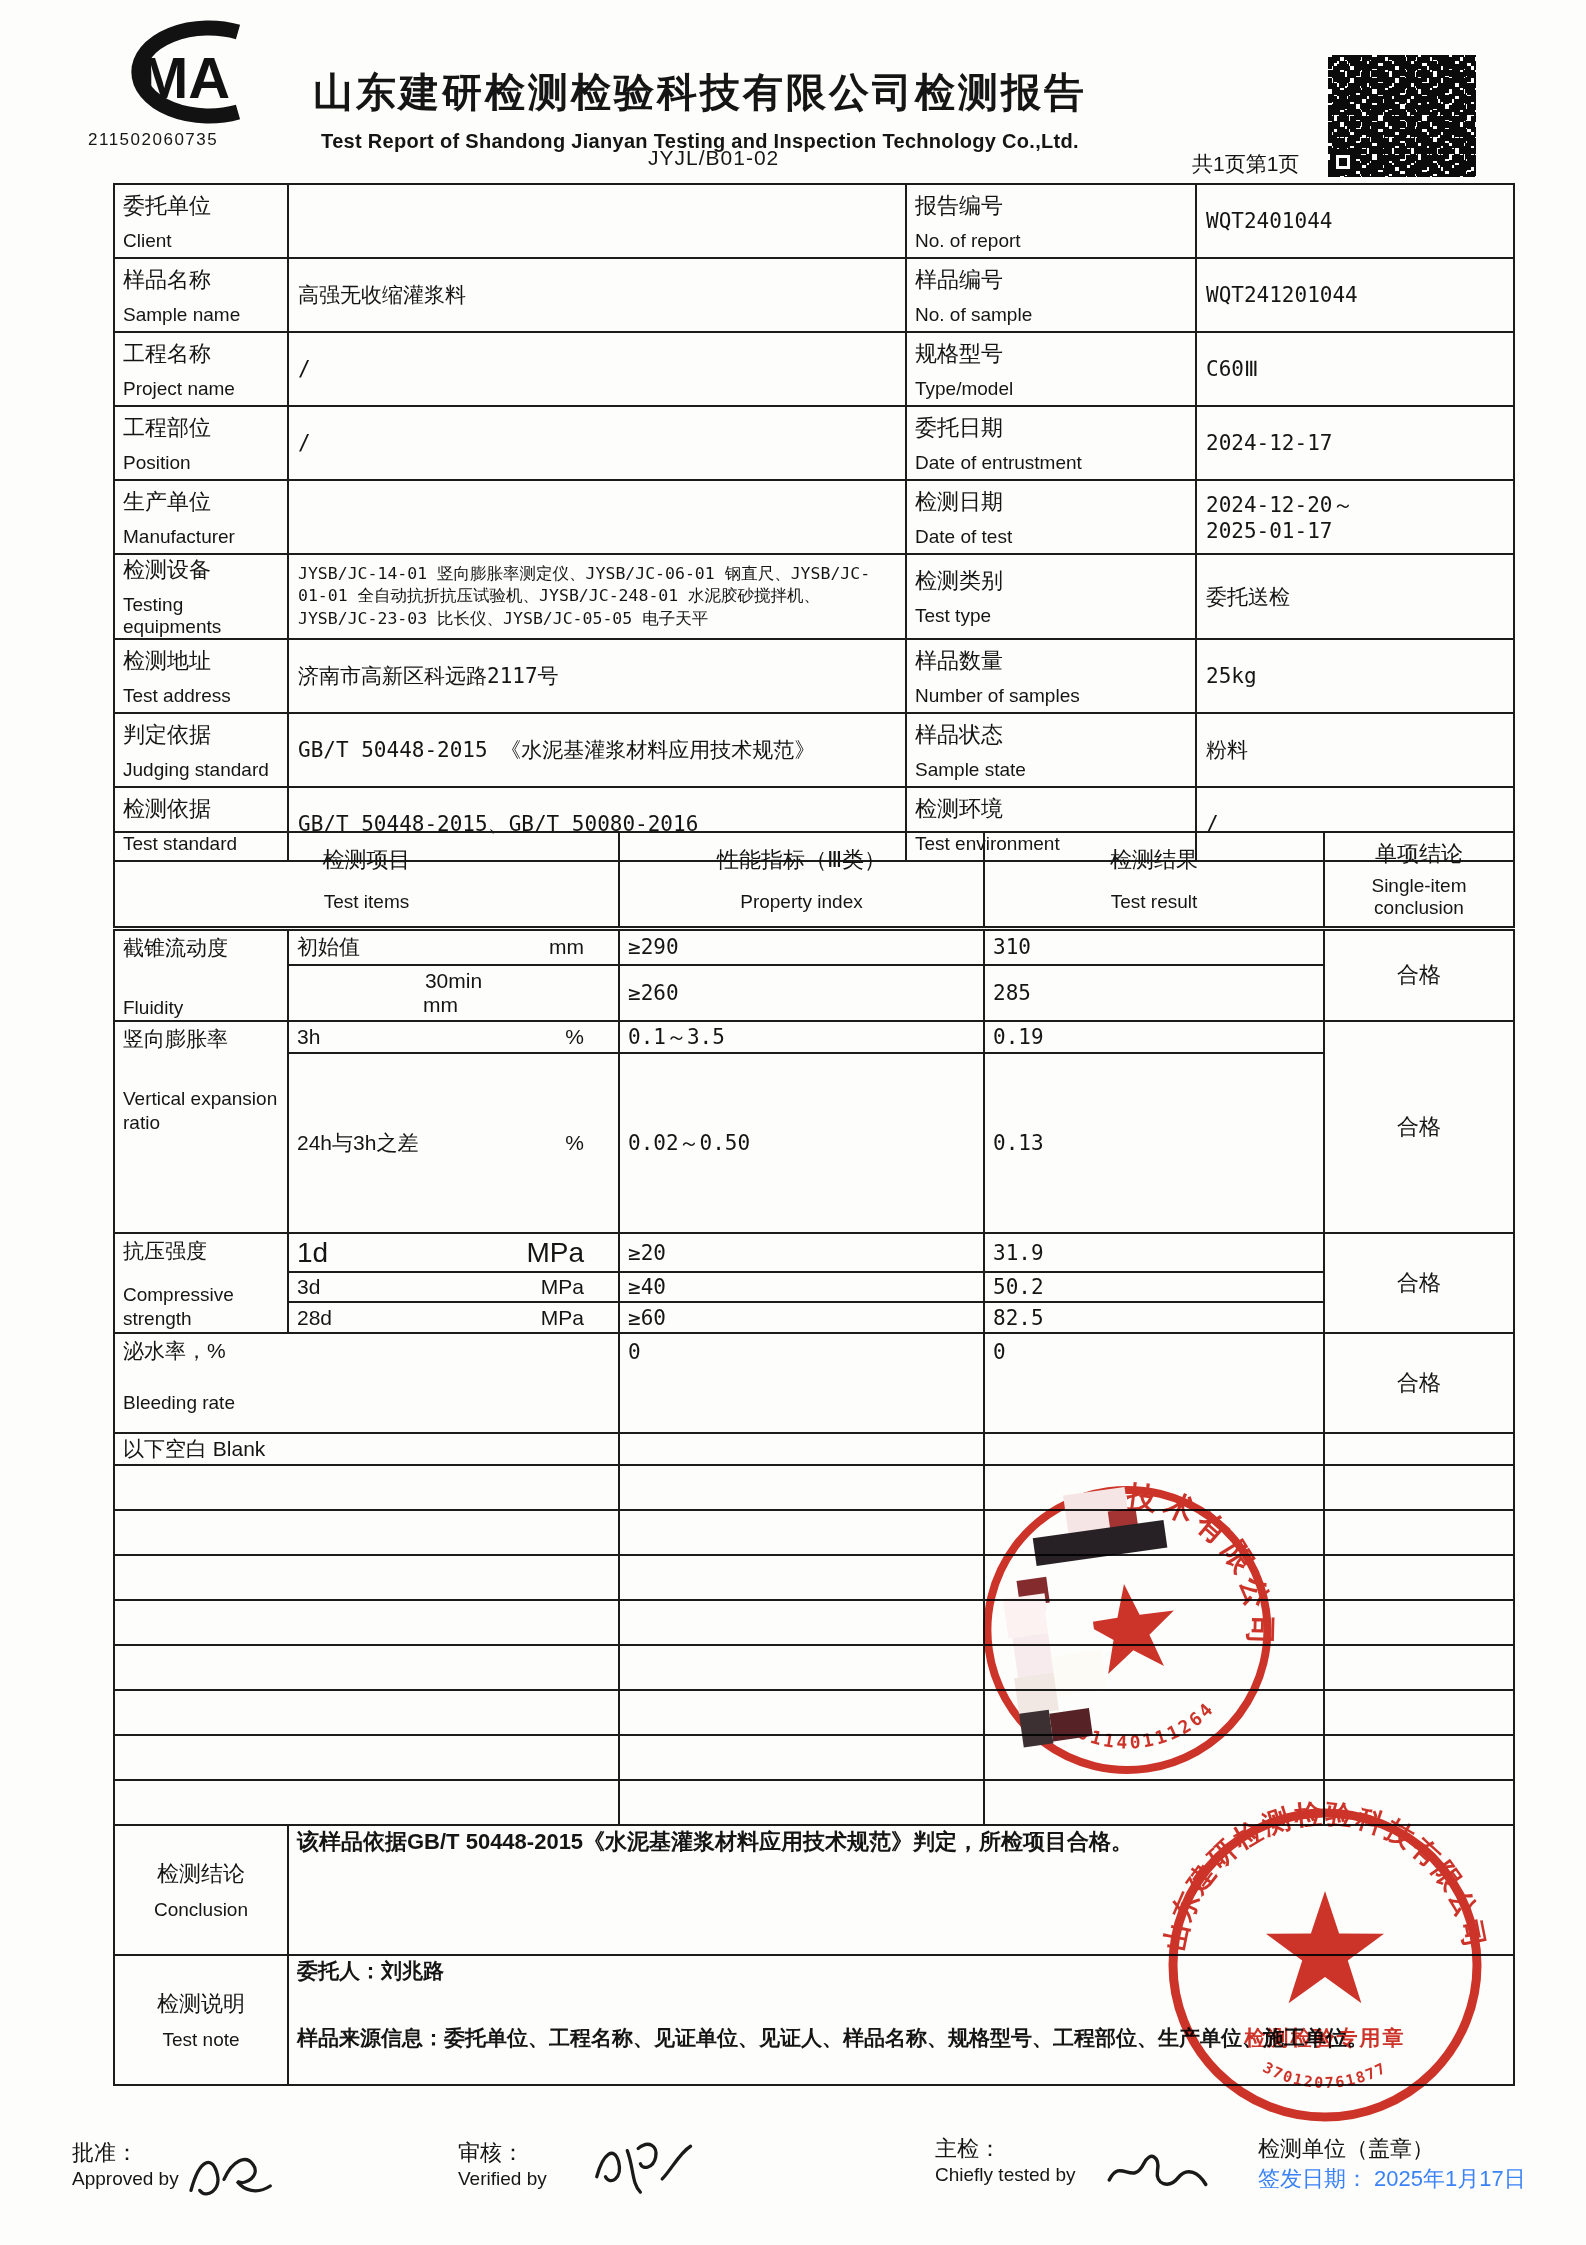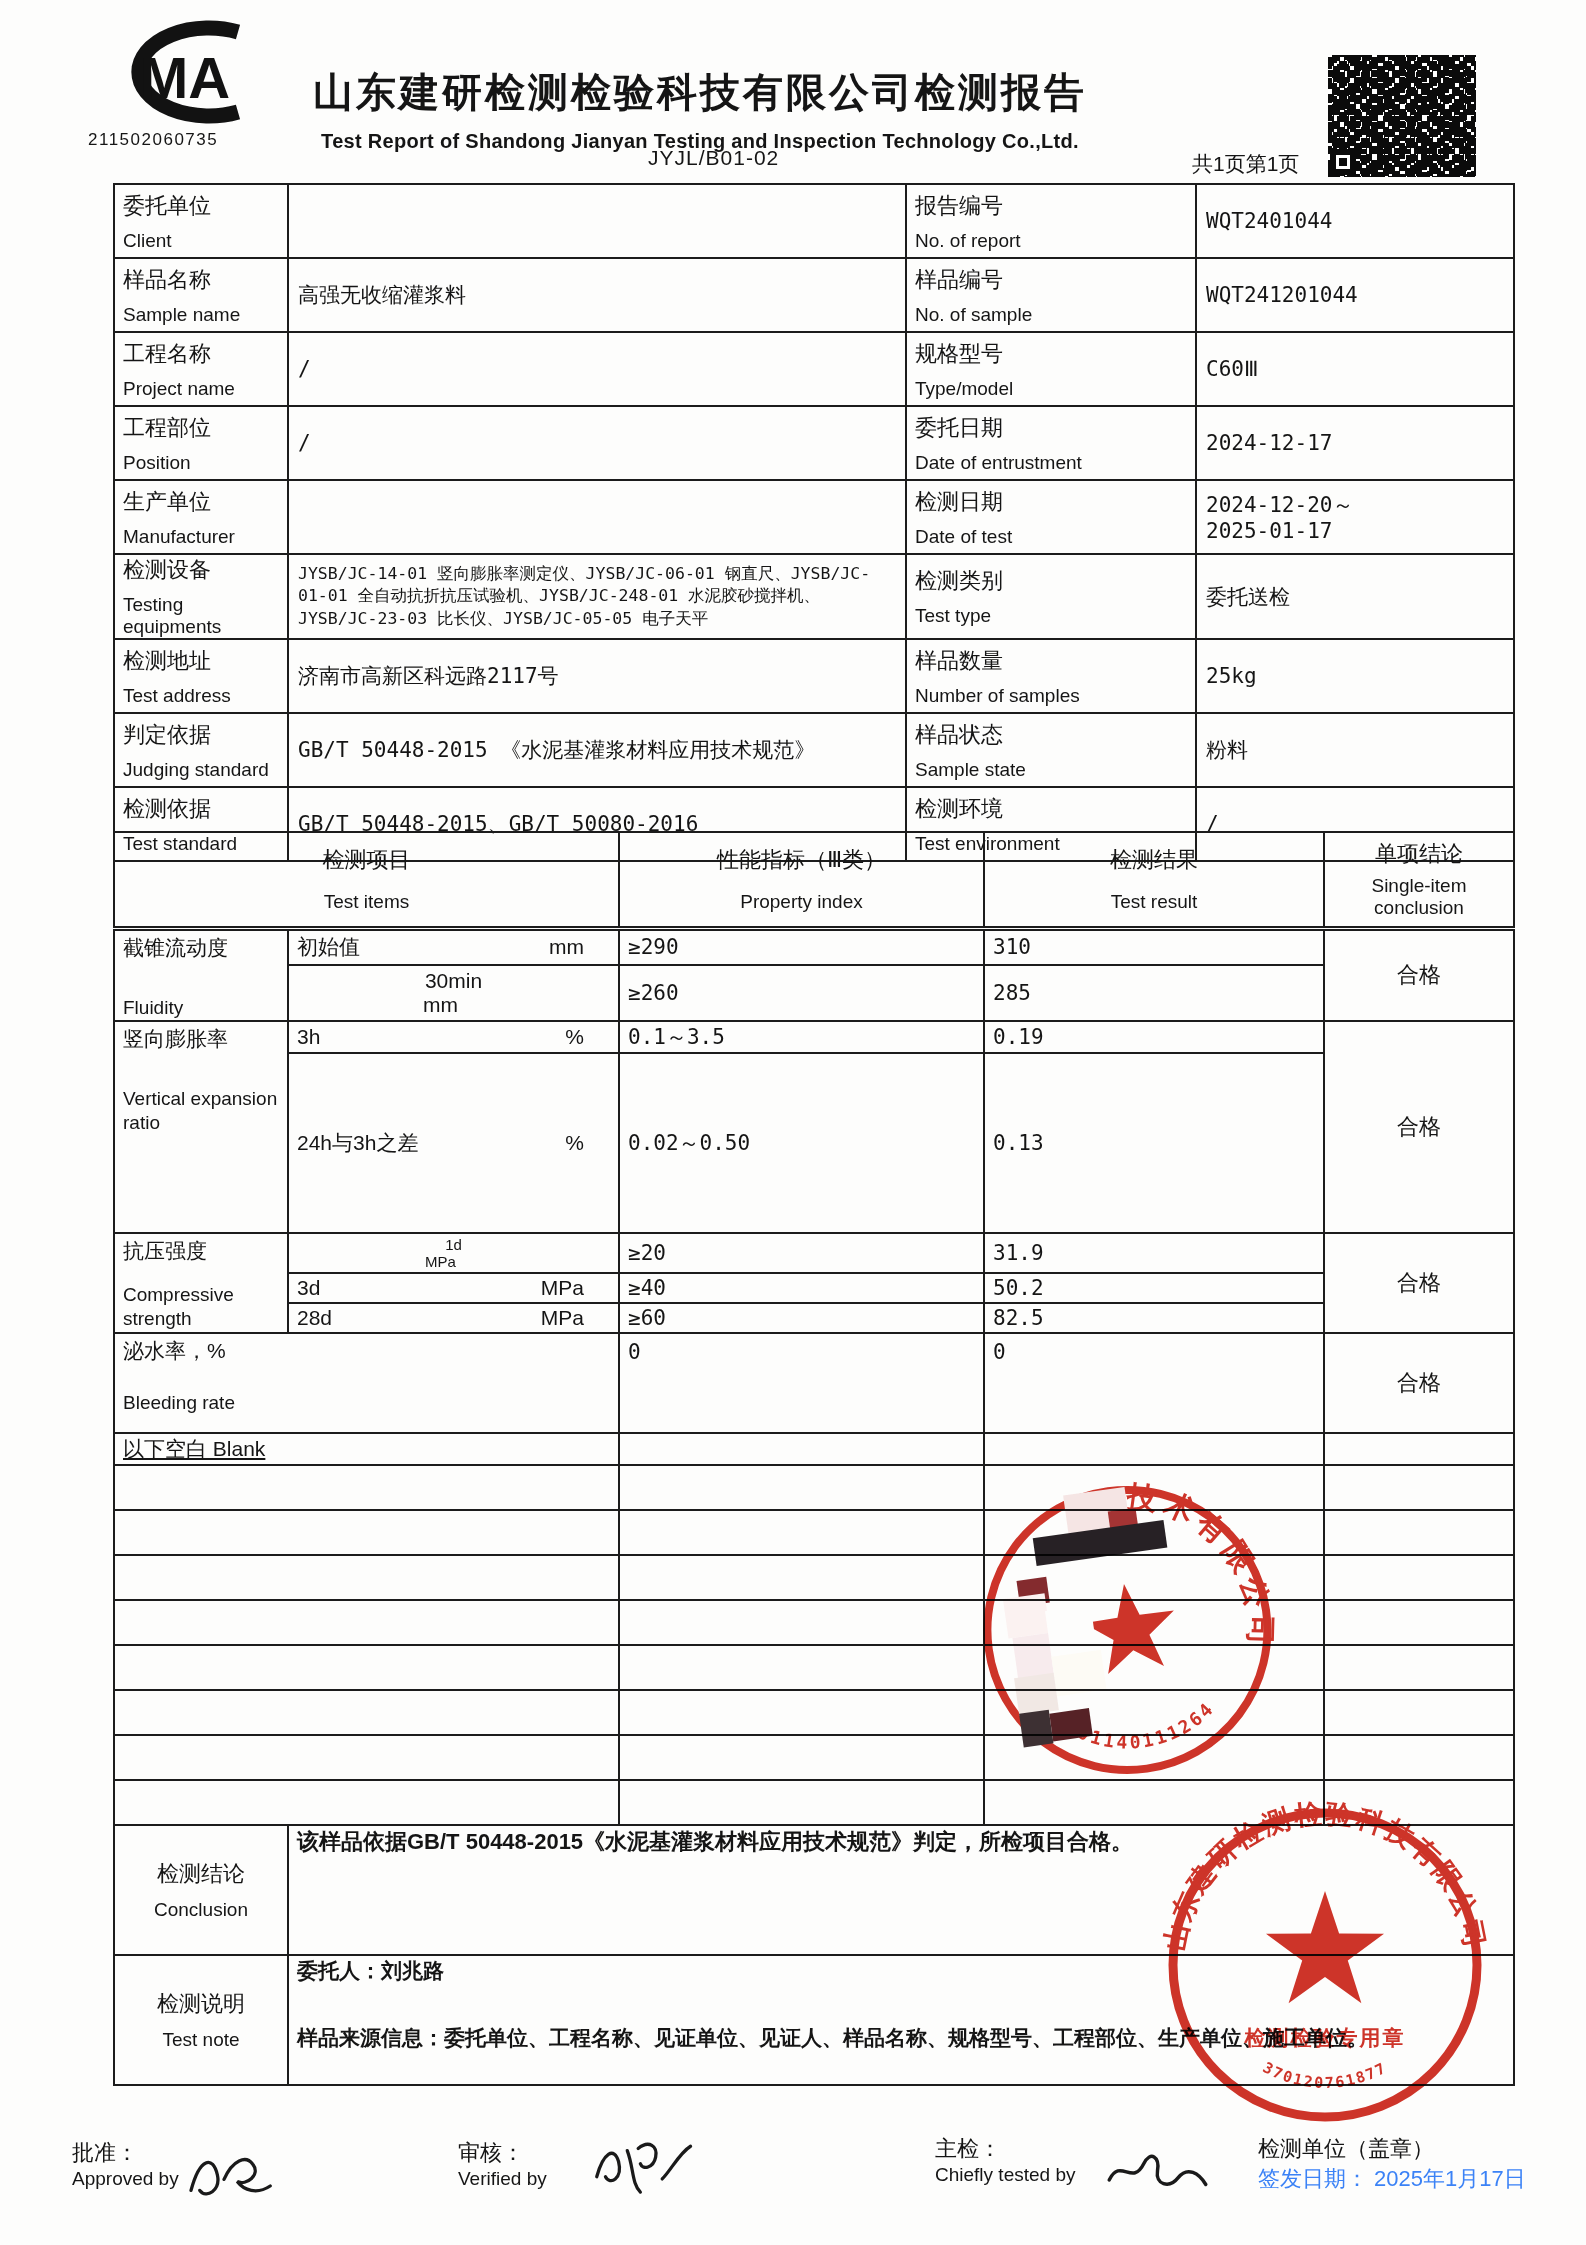--- a/index.html
+++ b/index.html
@@ -283,21 +283,21 @@
       <td class="valcell">0.02～0.50</td>
       <td class="valcell">0.13</td>
     </tr>
 
     <tr class="r">
       <td rowspan="3" class="groupcell">
             <div class="cn">抗压强度</div>
             <div class="en" style="margin-top:18px;">Compressive strength</div>
           </td>
       <td>
-            <div class="subflex" style="font-size:15px;flex-direction:column;">
+            <div class="subflex" style="font-size:28px;">
               <span>1d</span>
               <span class="u">MPa</span>
             </div>
           </td>
       <td class="valcell">≥20</td>
       <td class="valcell">31.9</td>
       <td rowspan="3" class="okcell">合格</td>
     </tr>
     <tr class="r">
       <td>
@@ -323,21 +323,21 @@
     <tr style="height:100px;">
       <td colspan="2" class="groupcell">
             <div class="cn">泌水率，%</div>
             <div class="en" style="margin-top:26px;">Bleeding rate</div>
           </td>
       <td class="valcell" style="vertical-align:top;padding-top:6px;">0</td>
       <td class="valcell" style="vertical-align:top;padding-top:6px;">0</td>
       <td class="okcell">合格</td>
     </tr>
 
-    <tr style="height:28px;text-decoration:underline;">
+    <tr style="height:28px;">
       <td colspan="2" style="font-size:21px;">以下空白 Blank</td>
       <td></td>
       <td></td>
       <td></td>
     </tr>
 
     <tr style="height:45px;">
           <td colspan="2"></td>
           <td></td>
           <td></td>

